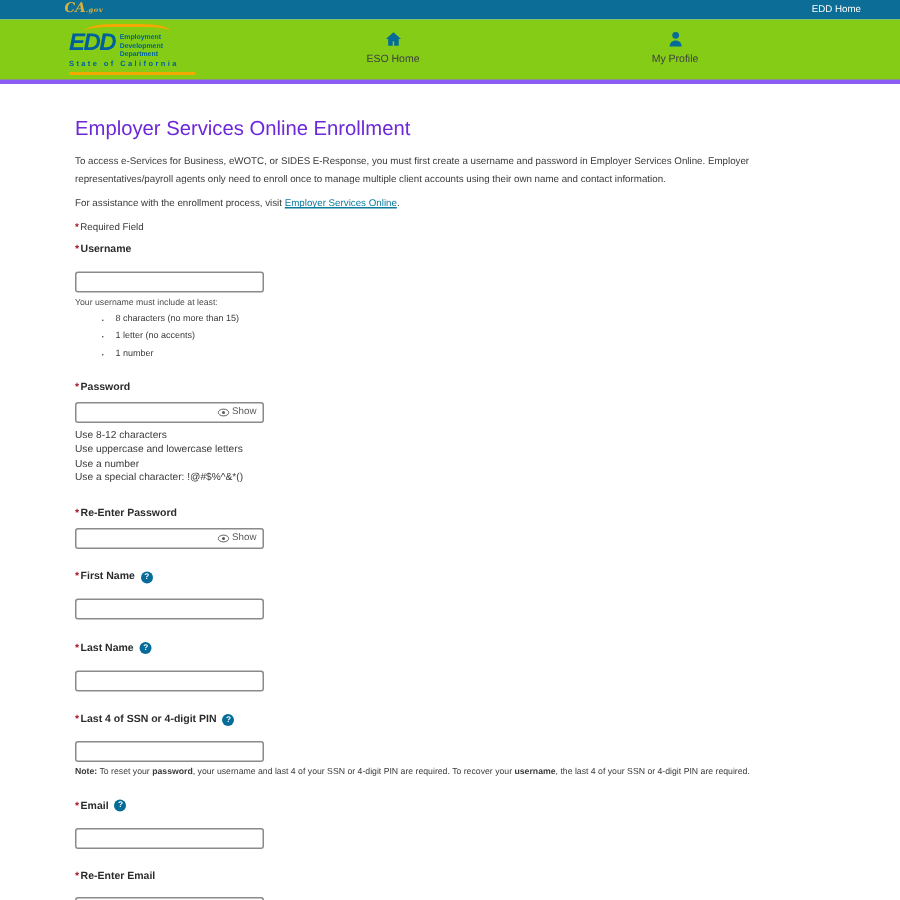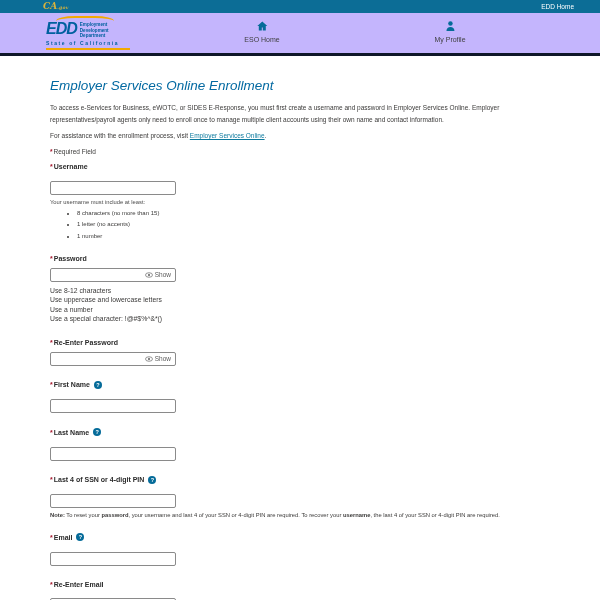--- a/index.html
+++ b/index.html
@@ -8,42 +8,42 @@
 
   
   .topbar { height:13px; background:#0c6d96; display:flex; align-items:center;
     justify-content:space-between; padding:0 26px 0 43px; }
   .ca-logo { font-family:"DejaVu Serif", serif; font-style:italic; font-weight:bold;
     color:#d9b33c; font-size:9px; line-height:13px; cursor:pointer; }
   .ca-logo .gov { font-size:4.5px; letter-spacing:.3px; }
   .topbar-link { color:#ffffff; font-size:6.5px; text-decoration:none; cursor:pointer; }
 
   
-  .header { height:43px; position:relative; background:#c4b5fd; border-bottom:3px solid #0f172a; }
+  .header { height:43px; position:relative; background:#84cc16; border-bottom:3px solid #8b5cf6; }
   .edd-logo { position:absolute; left:46px; top:3px; width:84px; cursor:pointer; }
   .edd-swoosh { height:5px; width:58px; margin-left:10px;
     border-top:2px solid #f2a900; border-radius:100% 100% 0 0 / 300% 300% 0 0; }
   .edd-row { display:flex; align-items:flex-start; gap:3px; margin-top:0; }
   .edd-acronym { font-size:16px; font-weight:800; font-style:italic; color:#00609f;
     line-height:15px; letter-spacing:-1px; }
   .edd-dept { display:flex; flex-direction:column; font-size:4.6px; font-weight:bold;
     color:#00609f; line-height:5.6px; padding-top:1px; }
   .edd-state { font-size:5px; font-weight:bold; color:#00609f; letter-spacing:1.6px;
     border-bottom:2px solid #f2a900; padding-bottom:2px; margin-top:1px; white-space:nowrap; }
 
   .nav-item { position:absolute; top:7px; display:flex; flex-direction:column;
     align-items:center; gap:4px; cursor:pointer; }
   .nav-eso { left:262px; transform:translateX(-50%); }
   .nav-profile { left:450px; transform:translateX(-50%); }
   .nav-icon { width:12px; height:12px; display:block; }
   .nav-label { font-size:7px; color:#3f3f3f; }
 
   
   .content { padding:22px 45px 0 50px; }
-  h1 { font-size:13.5px; font-weight:400; color:#0369a1; margin:0 0 9px 0;font-style:italic; }
+  h1 { font-size:13.5px; font-weight:400; color:#6d28d9; margin:0 0 9px 0; }
   .intro { font-size:6.5px; line-height:12px; color:#3b3a39; margin:0 0 4px 0; max-width:508px; }
   .assist { font-size:6.5px; line-height:12px; margin:0 0 6px 0; }
   .assist a { color:#0d7a9e; text-decoration:underline; cursor:pointer; }
   .required-note { font-size:6.5px; margin:0 0 8px 0; }
 
   .group { margin-bottom:15px; }
   .field-label { font-size:7px; font-weight:bold; color:#2b2b2b; display:flex;
     align-items:center; margin-bottom:6px; }
   .req { color:#a6192e; margin-right:1px; font-weight:bold; }
   .help-icon { width:8px; height:8px; border-radius:50%; background:#056b99; color:#fff;

